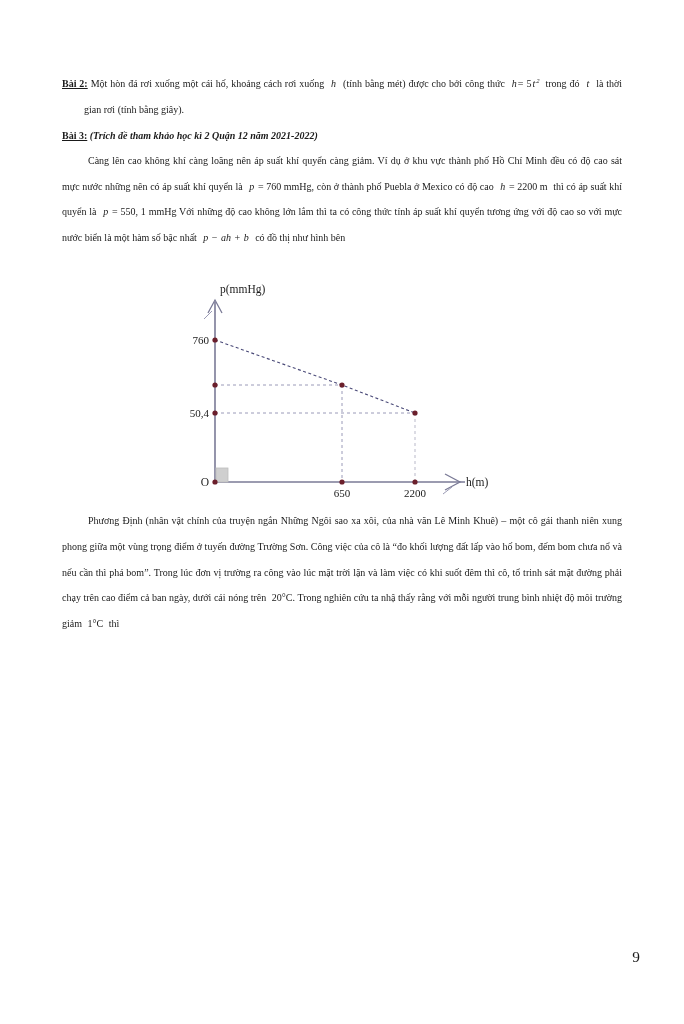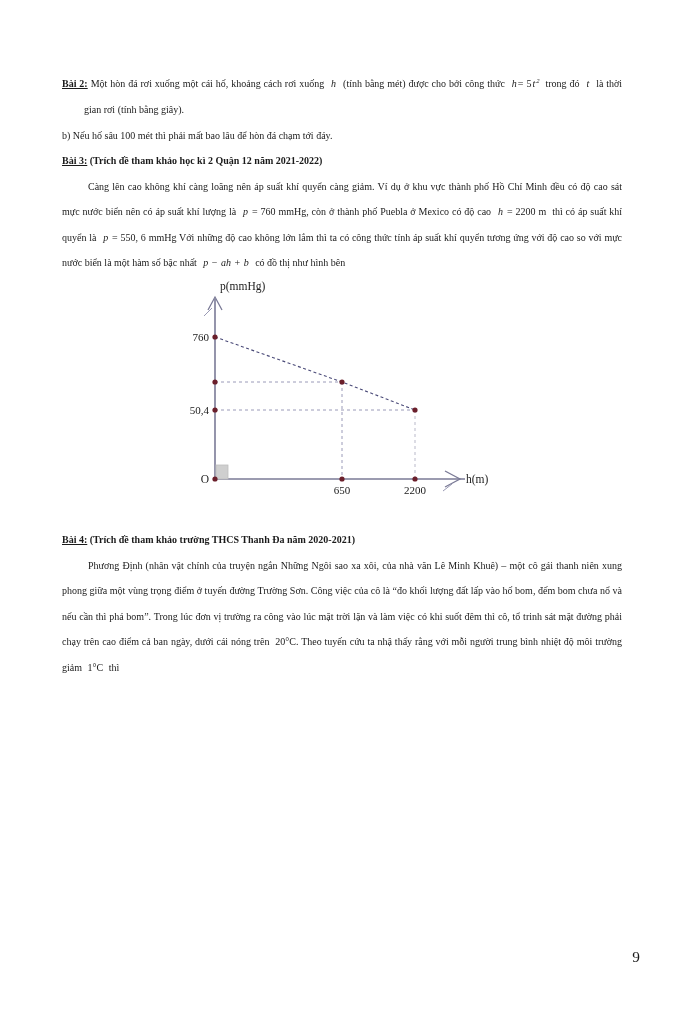--- a/index.html
+++ b/index.html
@@ -37,20 +37,21 @@
   }
   .hang {
     padding-left: 22px;
     text-indent: -22px;
   }
   .indent {
     text-indent: 26px;
   }
   .ttl {
     font-weight: bold;
+    font-style: italic;
   }
   .ul {
     text-decoration: underline;
     font-weight: bold;
   }
   .mathi {
     font-family: "Liberation Serif", "DejaVu Serif", serif;
     font-style: italic;
     padding: 0 1px;
   }
@@ -67,21 +68,21 @@
   .sp-r { margin-right: 3px; }
 
   .gap-2 { margin-top: 2px; }
   .gap-4 { margin-top: 4px; }
 
   
   .figure {
     position: relative;
     width: 300px;
     height: 228px;
-    margin: 1px 0 0 128px;
+    margin: 30px 0 0 128px;
   }
   .figure svg { display: block; }
 
   
   .pageno {
     position: absolute;
     right: 44px;
     top: 948px;
     font-size: 15.3px;
     line-height: 18px;
@@ -100,39 +101,35 @@
       <span>(tính</span>
       <span>bằng mét) được cho bởi công thức</span>
       <span class="sp-l sp-r"><span class="mathi">h</span><span class="mathr">= 5</span><span class="mathi">t</span><sup class="exp">2</sup></span>
       <span>trong đó</span>
       <span class="mathi sp-l sp-r">t</span>
       <span>là thời gian rơi</span>
       <span>(tính bằng giây).</span>
     </div>
 
 
-    <div class="blk hang">
-      <span>b)</span>
-      <span>Nếu hố sâu 100 mét thì phải mất bao lâu để hòn đá chạm tới đáy.</span>
-    </div>
 
     <div class="blk">
       <span class="ul">Bài 3:</span>
       <span class="ttl">(Trích đề tham khảo học kì 2 Quận 12 năm 2021-2022)</span>
     </div>
 
     <div class="blk indent">
       <span>Càng lên cao không khí càng loãng nên áp suất khí quyển càng giảm.</span>
       <span>Ví dụ ở khu vực thành phố Hồ Chí Minh đều có độ cao sát mực nước</span>
-      <span>biển nên có áp suất khí lượng là</span>
+      <span>những nên có áp suất khí quyển là</span>
       <span class="sp-l"><span class="mathi">p</span> <span class="mathr">= 760 mmHg</span></span><span>, còn ở thành phố Puebla ở</span>
       <span>Mexico có độ cao</span>
       <span class="sp-l sp-r"><span class="mathi">h</span> <span class="mathr">= 2200 m</span></span>
       <span>thì có áp suất khí quyển là</span>
-      <span class="sp-l"><span class="mathi">p</span> <span class="mathr">= 550, 6 mmHg</span></span>
+      <span class="sp-l"><span class="mathi">p</span> <span class="mathr">= 550, 1 mmHg</span></span>
       <span>Với những độ cao không lớn lắm thì ta có công thức tính áp suất khí</span>
       <span>quyển tương ứng với độ cao so với mực nước biển là một hàm số bậc</span>
       <span>nhất</span>
       <span class="sp-l sp-r"><span class="mathi">p</span> <span class="mathr">−</span> <span class="mathi">ah</span> <span class="mathr">+</span> <span class="mathi">b</span></span>
       <span>có đồ thị như hình bên</span>
     </div>
 
 
 
     <div class="figure">
@@ -168,34 +165,30 @@
         <text id="t-ylabel" x="30" y="13" font-family="'Liberation Serif', serif" font-size="11.5" fill="#1a1a1a">p(mmHg)</text>
         <text id="t-xlabel" x="276" y="206" font-family="'Liberation Serif', serif" font-size="11.5" fill="#1a1a1a">h(m)</text>
         <text x="19" y="206" text-anchor="end" font-family="'Liberation Serif', serif" font-size="11.5" fill="#1a1a1a">O</text>
         <text x="19" y="64" text-anchor="end" font-family="'Liberation Serif', serif" font-size="11" fill="#1a1a1a">760</text>
         <text x="19" y="137" text-anchor="end" font-family="'Liberation Serif', serif" font-size="11" fill="#1a1a1a">550,4</text>
         <text x="152" y="217" text-anchor="middle" font-family="'Liberation Serif', serif" font-size="11" fill="#1a1a1a">650</text>
         <text x="225" y="217" text-anchor="middle" font-family="'Liberation Serif', serif" font-size="11" fill="#1a1a1a">2200</text>
       </svg>
     </div>
 
-    <div class="blk gap-4" style="margin-top:22px;">
-      <span class="ul">Bài 4:</span>
-      <span class="ttl">(Trích đề tham khảo trường THCS Thanh Đa năm 2020-2021)</span>
-    </div>
 
     <div class="blk indent">
       <span>Phương Định (nhân vật chính của truyện ngắn Những Ngôi sao xa xôi,</span>
       <span>của nhà văn Lê Minh Khuê) – một cô gái thanh niên xung phong giữa</span>
       <span>một vùng trọng điểm ở tuyến đường Trường Sơn. Công việc của cô là</span>
       <span>“đo khối lượng đất lấp vào hố bom, đếm bom chưa nổ và nếu cần thì</span>
       <span>phá bom”. Trong lúc đơn vị trường ra công vào lúc mặt trời lặn và làm</span>
       <span>việc có khi suốt đêm thì cô, tổ trinh sát mặt đường phải chạy trên cao</span>
       <span>điểm cả ban ngày, dưới cái nóng trên</span>
-      <span class="mathr sp-l">20°C</span><span>. Theo tuyến cứu ta nhậ</span>
+      <span class="mathr sp-l">20°C</span><span>. Trong nghiên cứu ta nhậ</span>
       <span>thấy rằng với mỗi người trung bình nhiệt độ môi trường giảm</span>
       <span class="mathr sp-l sp-r">1°C</span>
       <span>thì</span>
     </div>
 
   </div>
 
   <div class="pageno">9</div>
 </div>
 

